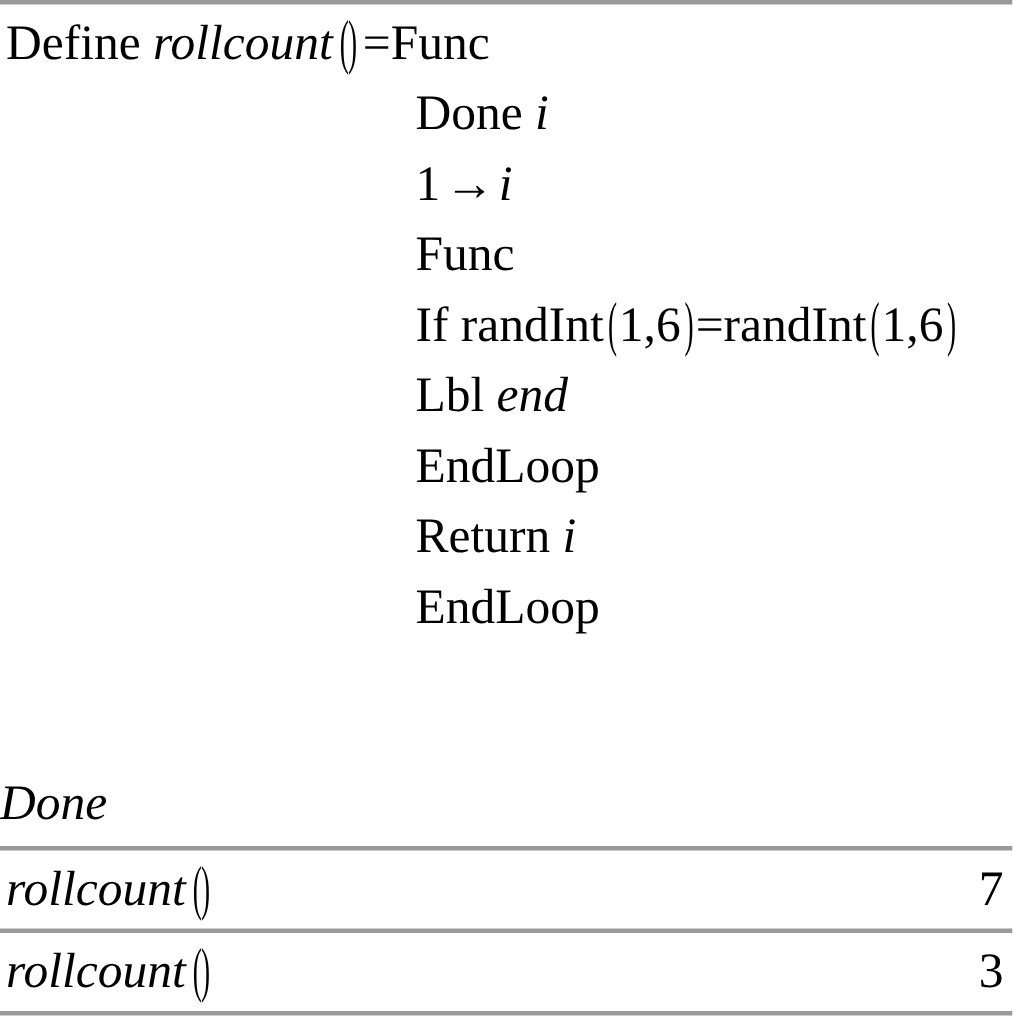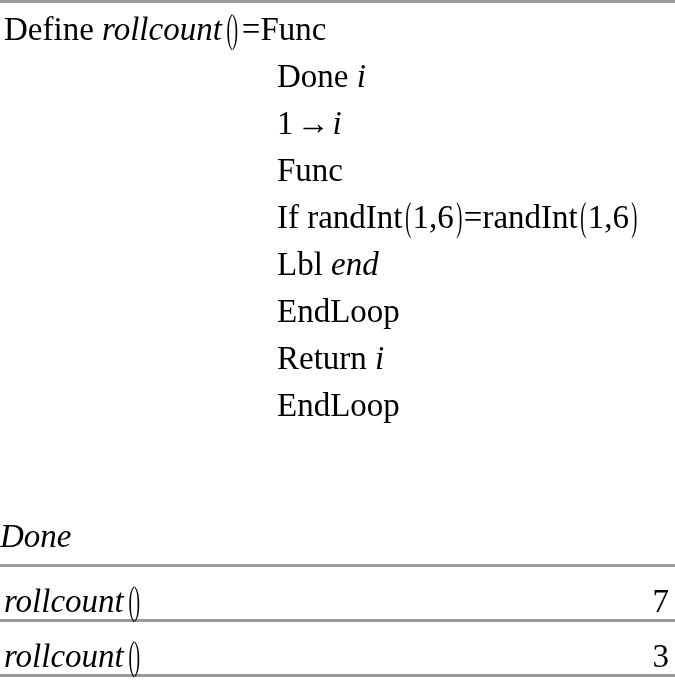--- a/index.html
+++ b/index.html
@@ -82,21 +82,21 @@
 
   .sep {
     width: 675px;
     height: 3px;
     background: #9a9a9a;
   }
 
   .entry-row {
     position: relative;
     height: 52px;
-    line-height: 68px;
+    line-height: 52px;
     font-size: 33px;
   }
   .entry-input {
     position: absolute;
     left: 4px;
     top: 0;
     font-style: italic;
     white-space: nowrap;
   }
   .entry-output {

